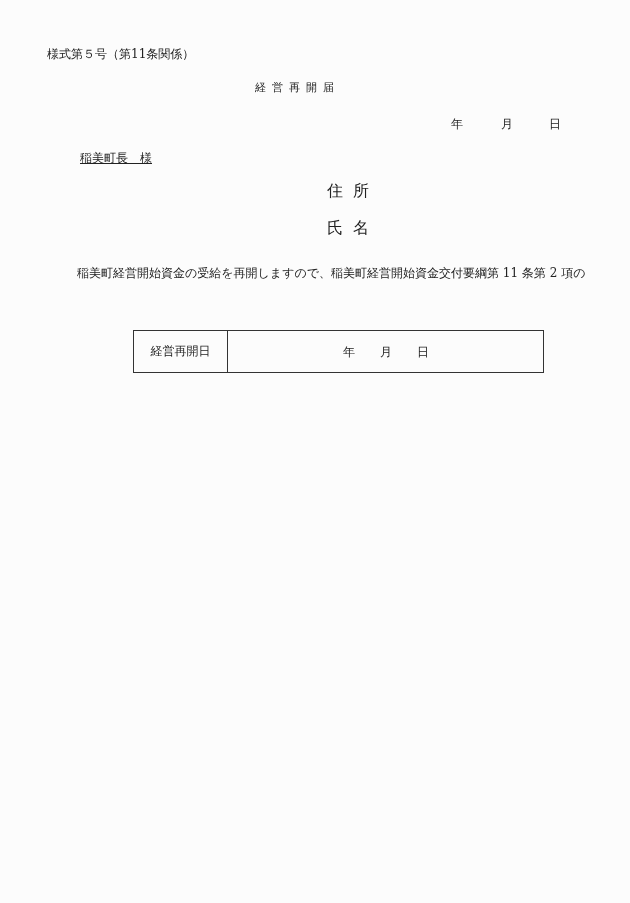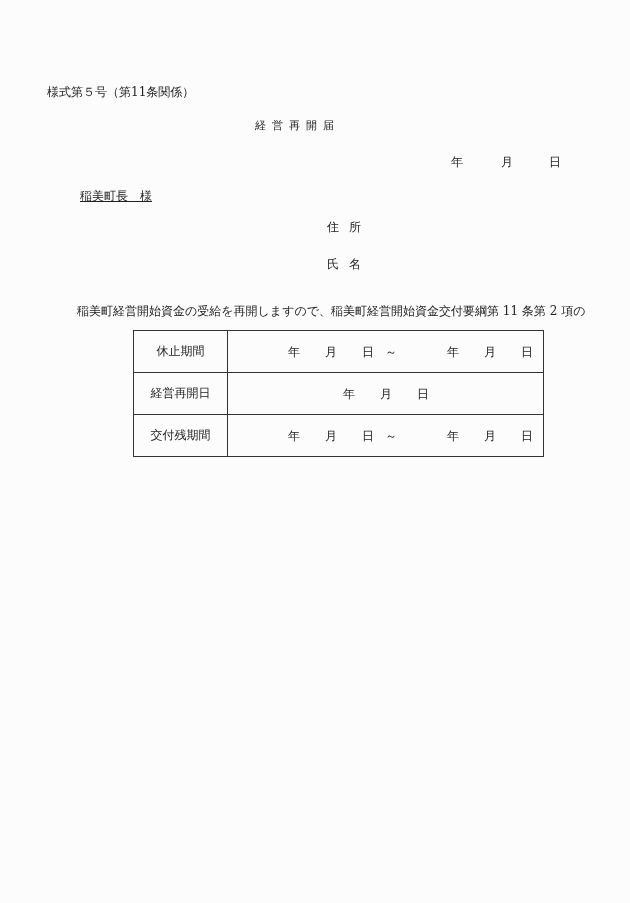--- a/index.html
+++ b/index.html
@@ -1,23 +1,23 @@
 <!DOCTYPE html>
 <html><head>
 <meta charset="utf-8">
 <style>
   html, body { margin:0; padding:0; }
   body { width:630px; height:903px; background:#fcfcfc; position:relative; overflow:hidden;
          font-family:"DejaVu Serif","Liberation Serif",serif; color:#222; font-size:12px; }
-  .abs { position:absolute; white-space:nowrap;margin-top:38px; }
+  .abs { position:absolute; white-space:nowrap; }
   .form-no { left:47px; top:46px; font-size:12px; }
   .title { left:255px; top:80px; font-size:11px; letter-spacing:6px; }
   .date { top:116px; font-size:12px; }
   .addressee { left:80px; top:150px; font-size:12px;text-decoration:underline; }
-  .field-label { left:327px; font-size:12px; letter-spacing:10px; }
+  .field-label { left:327px; font-size:16px; letter-spacing:10px; }
   .body-text { left:53px; top:262px; width:540px; font-size:12px; line-height:22px; white-space:normal; }
   .body-text .l1 { padding-left:24px; display:block; white-space:nowrap; }
   .body-text .l2 { padding-left:12px; display:block; white-space:nowrap; }
   table.info { position:absolute; left:133px; top:330px; width:411px; border-collapse:collapse; }
   table.info td { border:1px solid #333; height:41px; font-size:12px; padding:0; }
   td.lab { width:93px; text-align:center; }
   td.val { position:relative; }
   td.val span { position:absolute; top:50%; transform:translateY(-50%); }
 </style>
 </head>
@@ -34,46 +34,22 @@
 
 <div class="abs field-label" style="top:181px;">住所</div>
 <div class="abs field-label" style="top:218px;">氏名</div>
 
 <div class="abs body-text">
   <span class="l1">稲美町経営開始資金の受給を再開しますので、稲美町経営開始資金交付要綱第 11 条第 2 項の</span>
 </div>
 
 <table class="info">
   <tbody>
-      <tr>
-    <td class="lab">休止期間</td>
-    <td class="val">
-      <span style="left:60px;">年</span>
-      <span style="left:97px;">月</span>
-      <span style="left:134px;">日</span>
-      <span style="left:157px;">～</span>
-      <span style="left:219px;">年</span>
-      <span style="left:256px;">月</span>
-      <span style="left:293px;">日</span>
-    </td>
-  </tr>
   <tr>
     <td class="lab">経営再開日</td>
     <td class="val">
       <span style="left:115px;">年</span>
       <span style="left:152px;">月</span>
       <span style="left:189px;">日</span>
     </td>
   </tr>
-  <tr>
-    <td class="lab">交付残期間</td>
-    <td class="val">
-      <span style="left:60px;">年</span>
-      <span style="left:97px;">月</span>
-      <span style="left:134px;">日</span>
-      <span style="left:157px;">～</span>
-      <span style="left:219px;">年</span>
-      <span style="left:256px;">月</span>
-      <span style="left:293px;">日</span>
-    </td>
-  </tr>
 </tbody>
   </table>
 
 </body></html>

